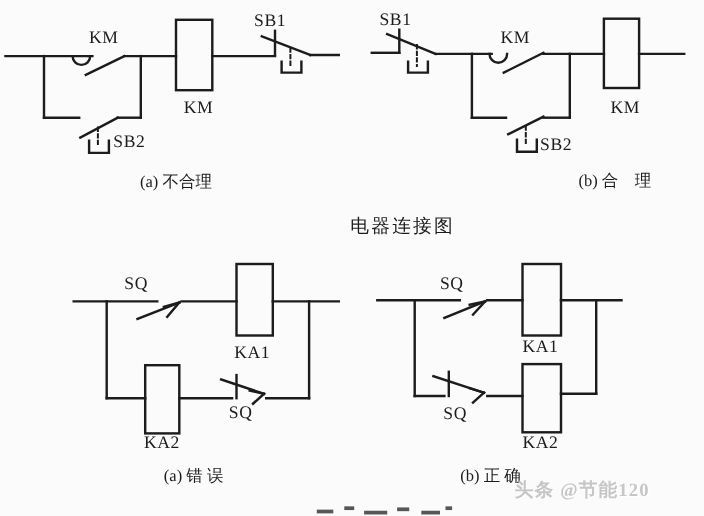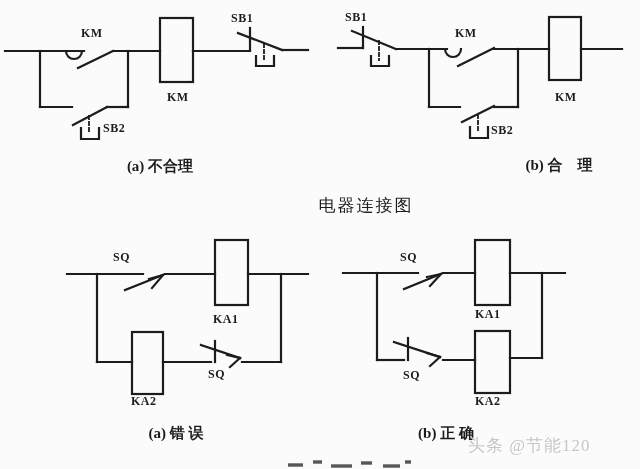--- a/index.html
+++ b/index.html
@@ -8,33 +8,33 @@
   #stage{
     position:relative;width:640px;height:469px;background:var(--bg);
     overflow:hidden;
   }
   #wires{position:absolute;left:0;top:0;}
   .wire{fill:none;stroke:var(--ink);stroke-width:2.2;stroke-linecap:square;}
   .dash{stroke-dasharray:3 3;stroke-width:1.8;}
   .coil{fill:none;stroke:var(--ink);stroke-width:2.2;}
   .remnant{fill:none;stroke:#2e2e2e;stroke-width:3.4;opacity:.8;}
   .lbl{
-    position:absolute;color:var(--ink);font-size:12px;font-weight:700;
+    position:absolute;color:var(--ink);font-size:16px;font-weight:400;
     letter-spacing:.5px;white-space:pre;line-height:1;
   }
   .cap{
-    position:absolute;color:var(--ink);font-size:15px;font-weight:700;
+    position:absolute;color:var(--ink);font-size:15px;font-weight:400;
     transform:translateX(-50%);white-space:pre;line-height:1;
   }
   .title{
     position:absolute;color:var(--ink);font-size:17px;font-weight:400;
     transform:translateX(-50%);white-space:pre;line-height:1;letter-spacing:2px;
   }
   .watermark{
-    position:absolute;color:var(--wm);font-size:17px;font-weight:400;
+    position:absolute;color:var(--wm);font-size:17px;font-weight:700;
     white-space:pre;line-height:1;letter-spacing:1px;
     text-shadow:1px 1px 0 #ffffff;
   }
 </style>
 </head>
 <body>
 
 <div id="stage">
 
   <svg id="wires" width="640" height="469" viewBox="0 0 640 469">

